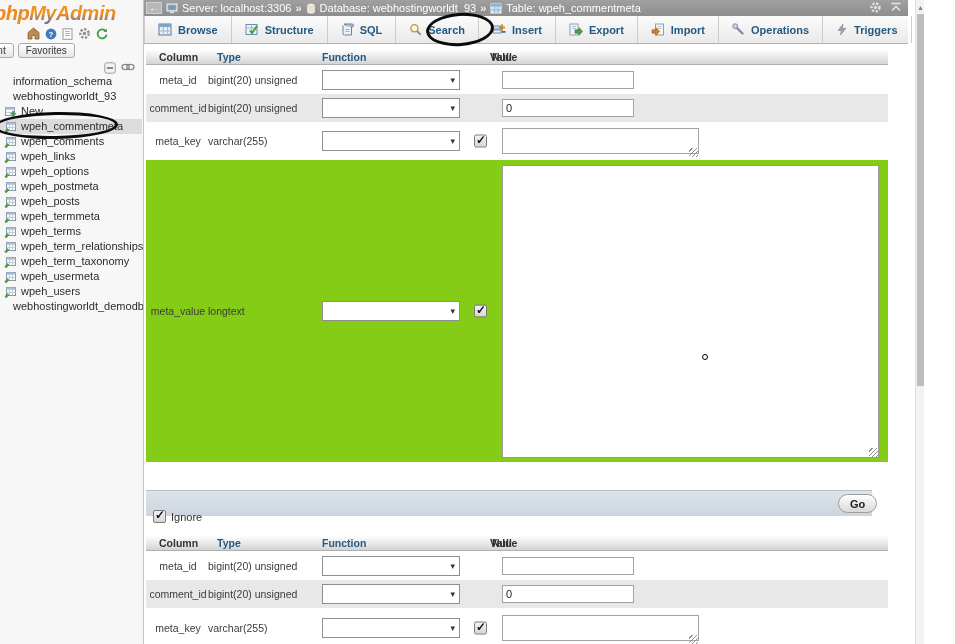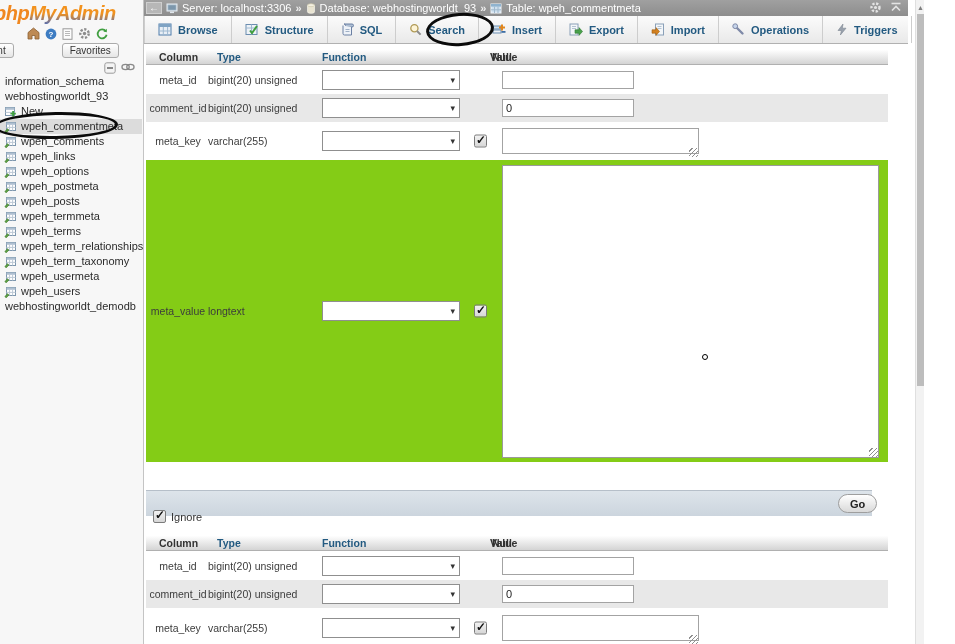--- a/index.html
+++ b/index.html
@@ -11,25 +11,25 @@
 
   
   .sidebar { position:absolute; left:0; top:0; width:143px; height:644px; background:#f7f7f7; overflow:hidden; }
   .sidebar-divider { position:absolute; left:143px; top:0; width:1px; height:644px; background:#c4c4c4; }
   .logo { position:absolute; top:2px; left:-6px; font-size:20px; font-weight:bold; font-style:italic; white-space:nowrap; letter-spacing:-0.5px; }
   .logo .lphp { color:#f0871f; }
   .logo .lrest { background:linear-gradient(#f2921e 52%, #5a6fae 100%); -webkit-background-clip:text; background-clip:text; color:transparent; }
   .nav-icons { position:absolute; top:27px; left:27px; display:flex; gap:5px; align-items:center; }
   .nav-icons > span { display:inline-flex; cursor:pointer; }
   .filter-row { position:absolute; top:43px; left:0; width:143px; display:flex; gap:4px; }
-  .fbtn { font-size:10px; color:#333; background:linear-gradient(#ffffff,#e6e6e6); border:1px solid #ababab; border-radius:3px; padding:1px 7px; white-space:nowrap;margin-left:44px; }
+  .fbtn { font-size:10px; color:#333; background:linear-gradient(#ffffff,#e6e6e6); border:1px solid #ababab; border-radius:3px; padding:1px 7px; white-space:nowrap; }
   .fbtn.recent { margin-left:-34px; }
   .tree-controls { position:absolute; top:62px; right:8px; display:flex; gap:5px; }
   .tree { position:absolute; top:74px; left:0; width:142px; }
-  .titem { display:flex; align-items:center; height:15px; line-height:15px; padding-left:5px; white-space:nowrap; cursor:pointer; color:#2b2b2b; }
+  .titem { display:flex; align-items:center; height:15px; line-height:15px; padding-left:13px; white-space:nowrap; cursor:pointer; color:#2b2b2b; }
   .titem svg { margin-right:4px; flex:0 0 auto; }
   .titem.kind-table, .titem.kind-new { padding-left:4px; }
   .titem.sel { background:#dcdcdc; }
 
   
   .annot { position:absolute; border:3px solid #0b0b0b; border-radius:50%; pointer-events:none; z-index:50; background:transparent; }
   .annot-sidebar { left:-6px; top:112px; width:124px; height:27px; transform:rotate(-1deg); }
   .annot-insert { left:426px; top:13px; width:68px; height:33px; transform:rotate(-4deg); }
 
   

